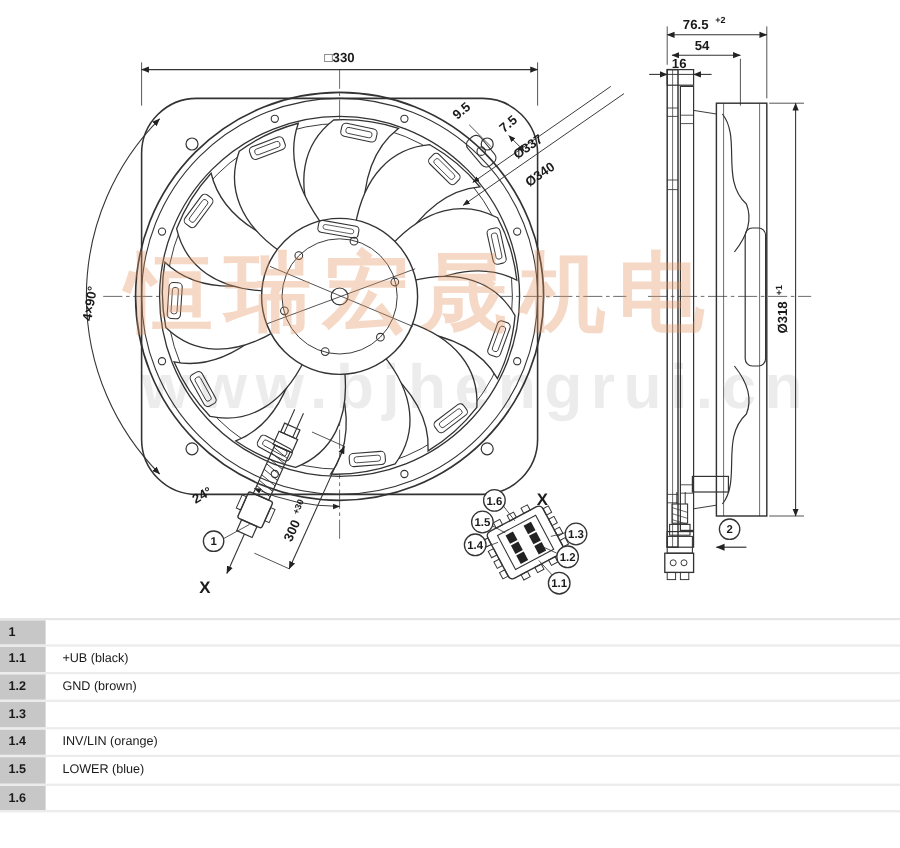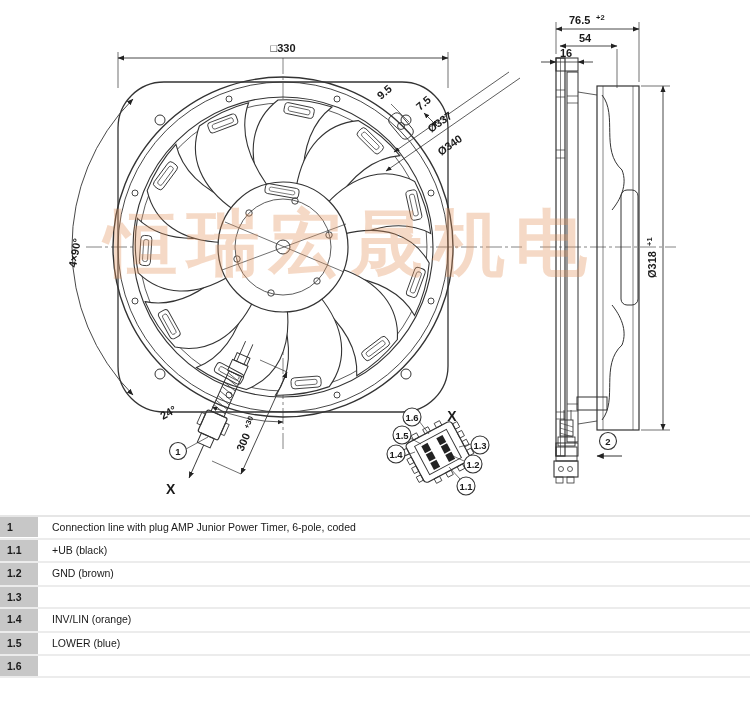--- a/index.html
+++ b/index.html
@@ -279,27 +279,27 @@
           <rect x="554" y="461" width="24" height="16" stroke-width="1.1"></rect>
           <circle cx="561" cy="469" r="2.5" stroke-width="0.8"></circle>
           <circle cx="570" cy="469" r="2.5" stroke-width="0.8"></circle>
           <rect x="556" y="477" width="7" height="6" stroke-width="0.8"></rect>
           <rect x="567" y="477" width="7" height="6" stroke-width="0.8"></rect>
         </g>
       </g>
     </svg>
 
     <div class="wm-cn">恒瑞宏晟机电</div>
+    <div class="wm-url">www.bjhengrui.cn</div>
   </div>
 
   <div class="legend">
     <div class="trow">
       <div class="tnum first">1</div>
       <div class="tdesc">
-        <div>Connection line with plug AMP Junior Power Timer, 6-pole, coded</div>
       </div>
     </div>
     <div class="trow">
       <div class="tnum">1.1</div>
       <div class="tdesc">+UB (black)</div>
     </div>
     <div class="trow">
       <div class="tnum">1.2</div>
       <div class="tdesc">GND (brown)</div>
     </div>

